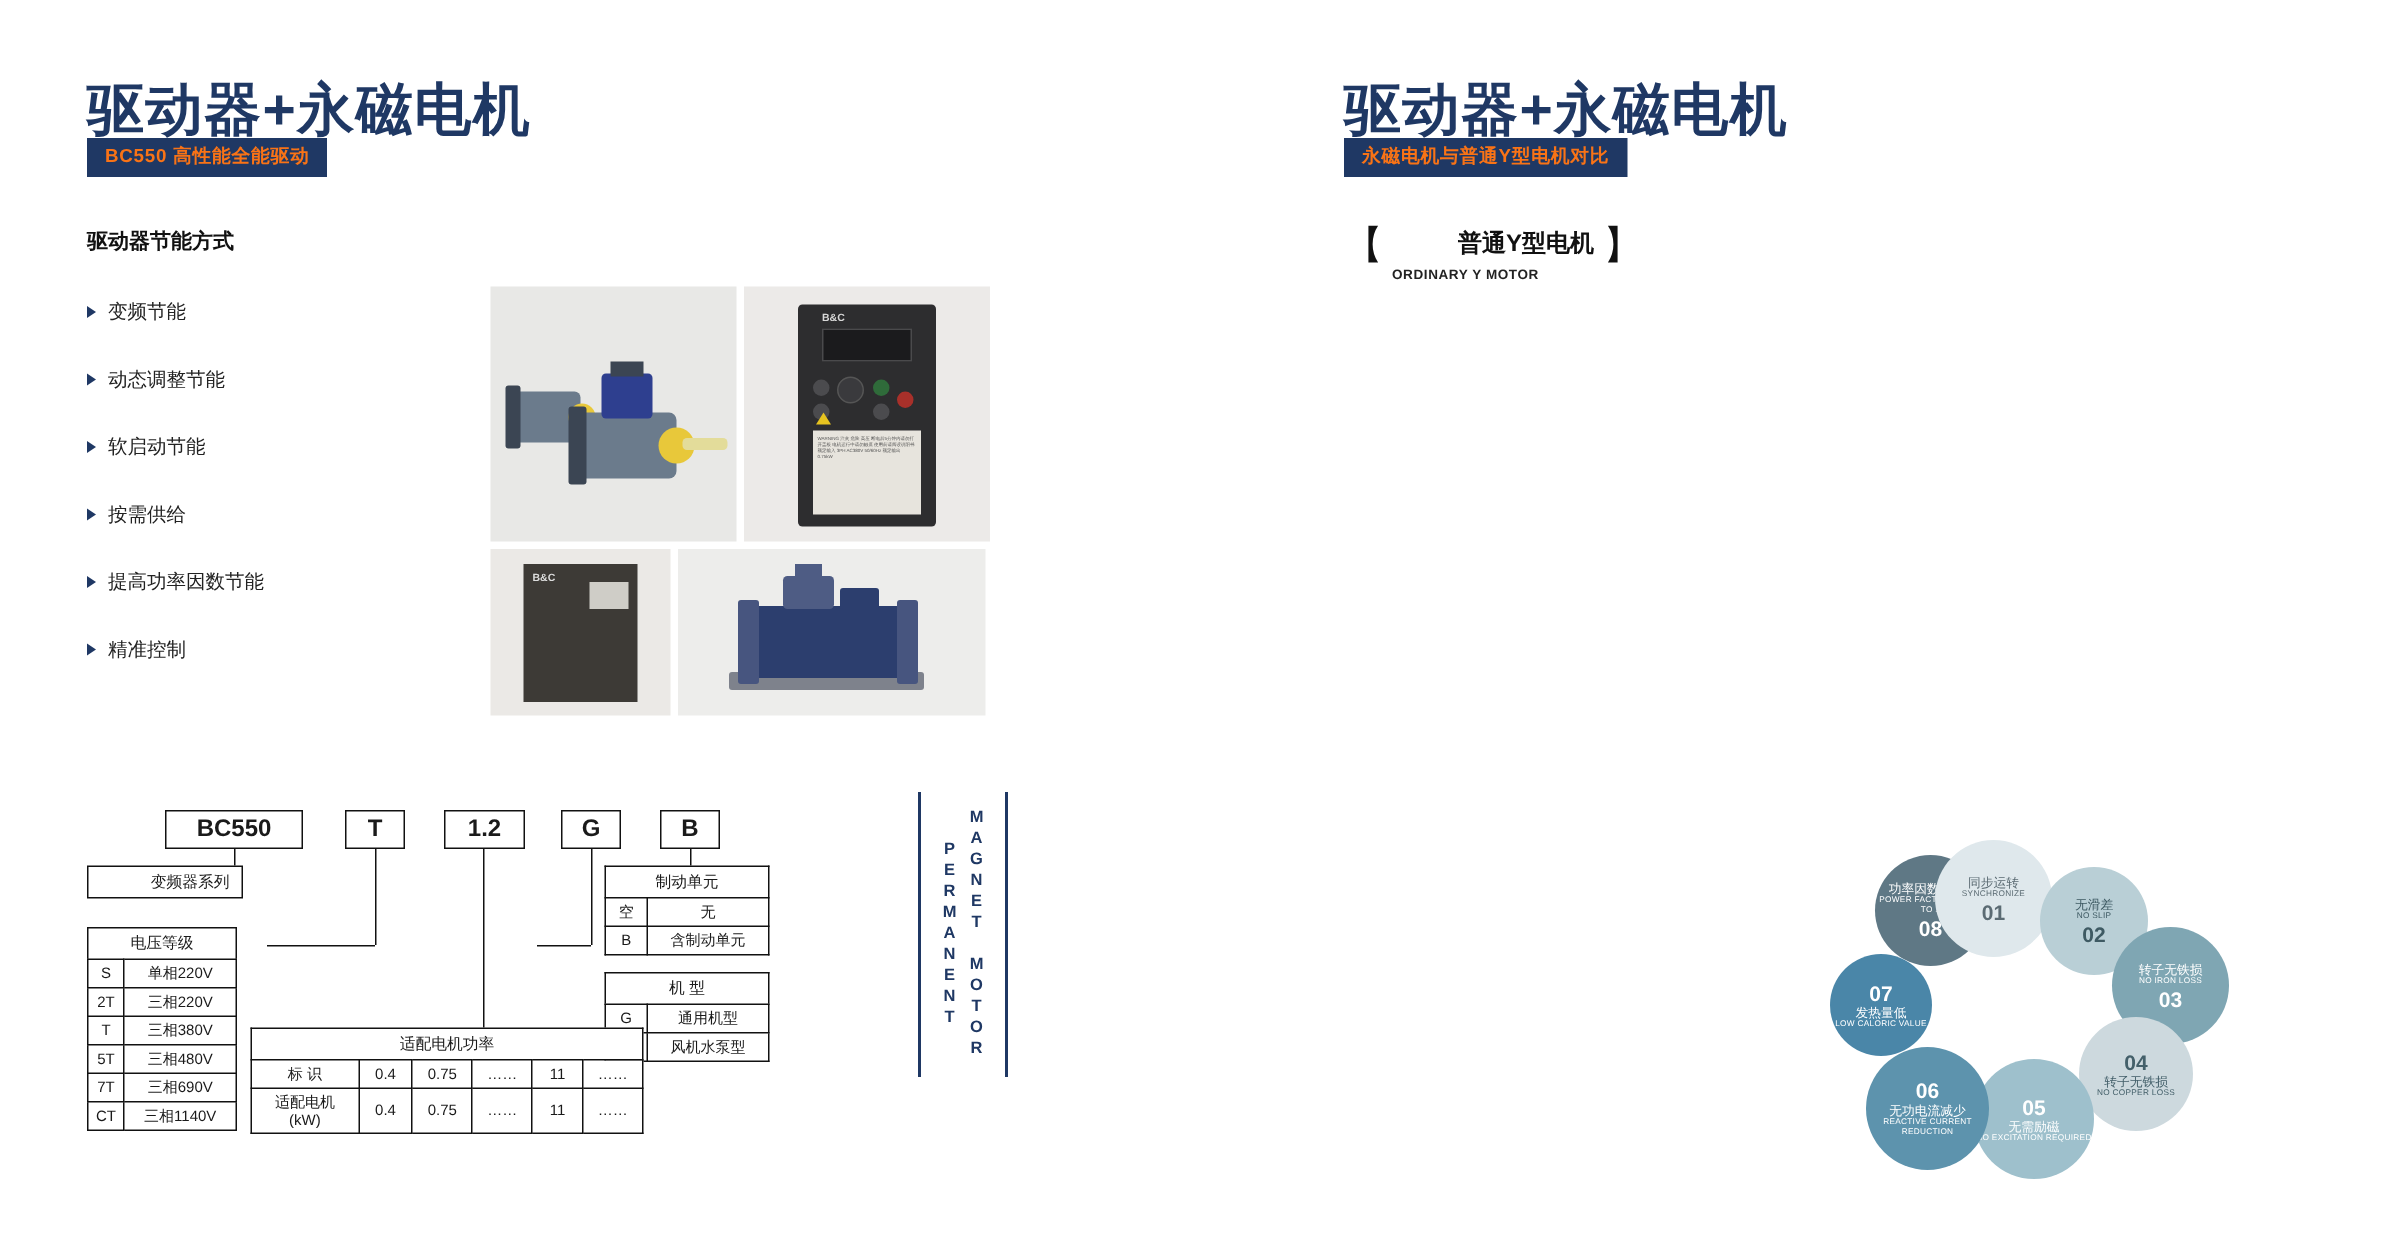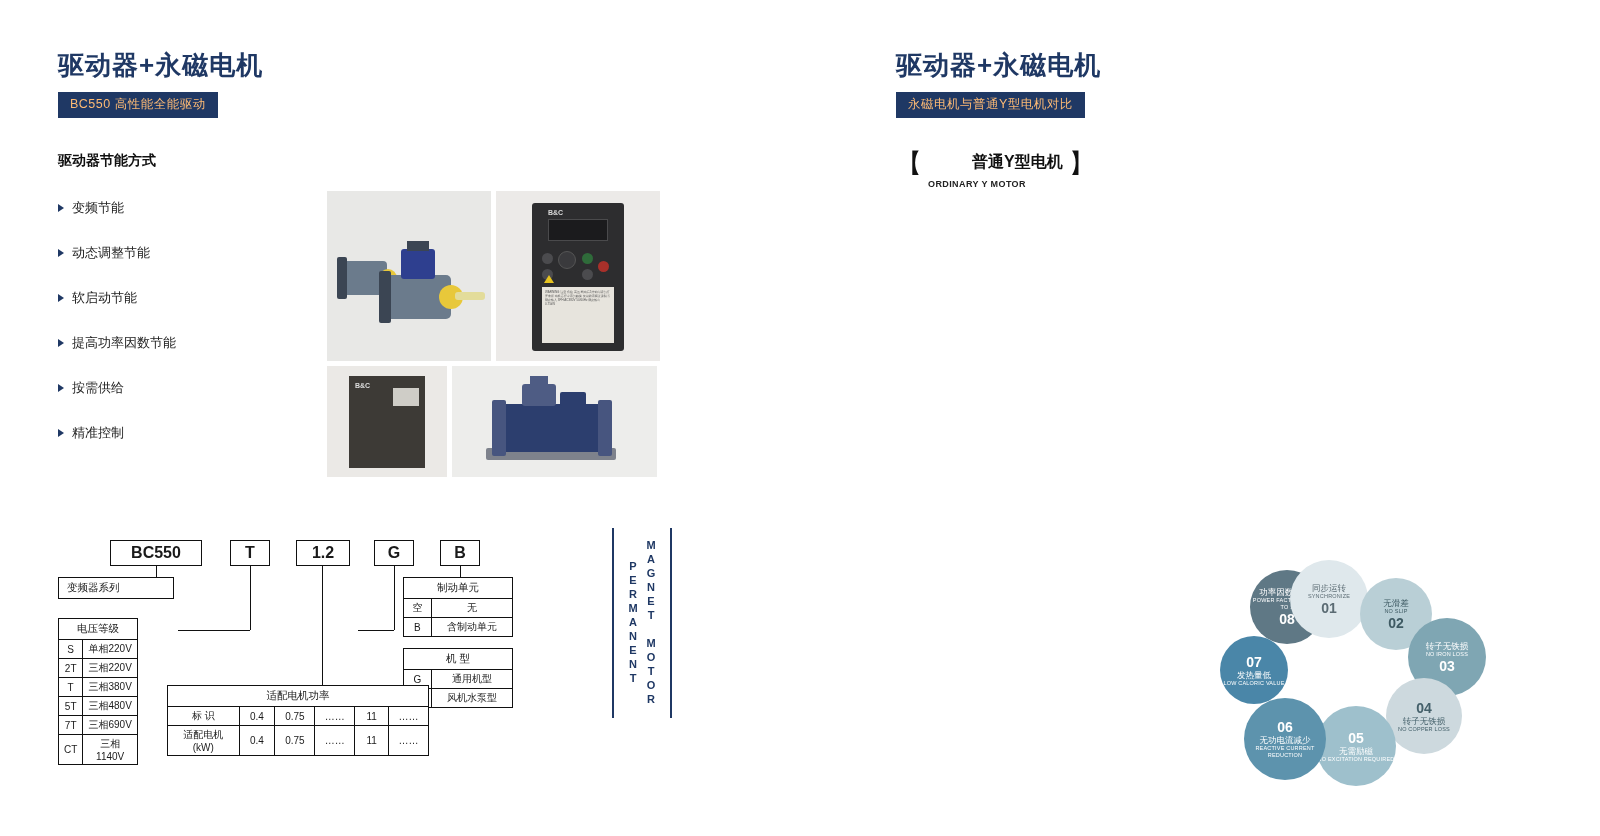--- a/index.html
+++ b/index.html
@@ -11,25 +11,25 @@
     color:#1a1a1a;
     overflow:hidden;
     position:relative;
   }
   .page { position:absolute; top:0; height:836px; }
   .page-left { left:0; width:800px; }
   .page-right { left:800px; width:800px; }
 
   
   .big-title {
-    font-size:26px; font-weight:bold; color:#1f3864; letter-spacing:1px;
+    font-size:38px; font-weight:bold; color:#1f3864; letter-spacing:1px;
   }
   .sub-pill {
-    display:inline-block; background:#1f3864; color:#fdba74;
-    font-size:12.5px; padding:4px 12px 5px 12px; letter-spacing:0.5px;
+    display:inline-block; background:#1f3864; color:#f97316;
+    font-size:12.5px; padding:4px 12px 5px 12px; letter-spacing:0.5px;font-weight:bold;
   }
   .section-h {
     font-size:14px; font-weight:bold; color:#111;
   }
 
   
   .bullets { position:absolute; left:58px; top:185px; width:250px; }
   .bullet-row {
     display:flex; align-items:center; font-size:13px; color:#222;
     height:45px;
@@ -137,25 +137,25 @@
     <div class="bullet-row">
       <span class="bullet-tri"></span>
       <span>动态调整节能</span>
     </div>
     <div class="bullet-row">
       <span class="bullet-tri"></span>
       <span>软启动节能</span>
     </div>
     <div class="bullet-row">
       <span class="bullet-tri"></span>
+      <span>按需供给</span>
+    </div>
+    <div class="bullet-row">
+      <span class="bullet-tri"></span>
       <span>提高功率因数节能</span>
-    </div>
-    <div class="bullet-row">
-      <span class="bullet-tri"></span>
-      <span>按需供给</span>
     </div>
     <div class="bullet-row">
       <span class="bullet-tri"></span>
       <span>精准控制</span>
     </div>
   </div>
 
   <div class="photos">
     <div class="prow">
       <div class="ph ph1">
@@ -225,24 +225,24 @@
     <div style="position:absolute;left:62px;top:58px;width:37px;height:1px;background:#111;"></div>
     <div style="position:absolute;left:192px;top:36px;width:1px;height:64px;background:#111;"></div>
     <div style="position:absolute;left:120px;top:100px;width:72px;height:1px;background:#111;"></div>
     <div style="position:absolute;left:402px;top:36px;width:1px;height:20px;background:#111;"></div>
     <div style="position:absolute;left:352px;top:56px;width:50px;height:1px;background:#111;"></div>
     <div style="position:absolute;left:336px;top:36px;width:1px;height:64px;background:#111;"></div>
     <div style="position:absolute;left:300px;top:100px;width:36px;height:1px;background:#111;"></div>
     <div style="position:absolute;left:264px;top:36px;width:1px;height:130px;background:#111;"></div>
     <div style="position:absolute;left:186px;top:166px;width:78px;height:1px;background:#111;"></div>
 
-    <div class="lbl-box" style="position:absolute;left:0px;top:47px;width:116px;text-align:left;">变频器系列</div>
+    <div class="lbl-box" style="position:absolute;left:0px;top:47px;width:104px;text-align:right;">变频器系列</div>
 
     <div style="position:absolute;left:0px;top:88px;">
-      <div class="lbl-box" style="width:80px;text-align:center;border-bottom:none;">电压等级</div>
+      <div class="lbl-box" style="width:100px;text-align:center;border-bottom:none;">电压等级</div>
       <table class="spec">
         <tbody>
             <tr>
               <td style="width:22px">S</td>
               <td style="width:78px">单相220V</td>
             </tr>
         <tr>
               <td>2T</td>
               <td>三相220V</td>
             </tr>

